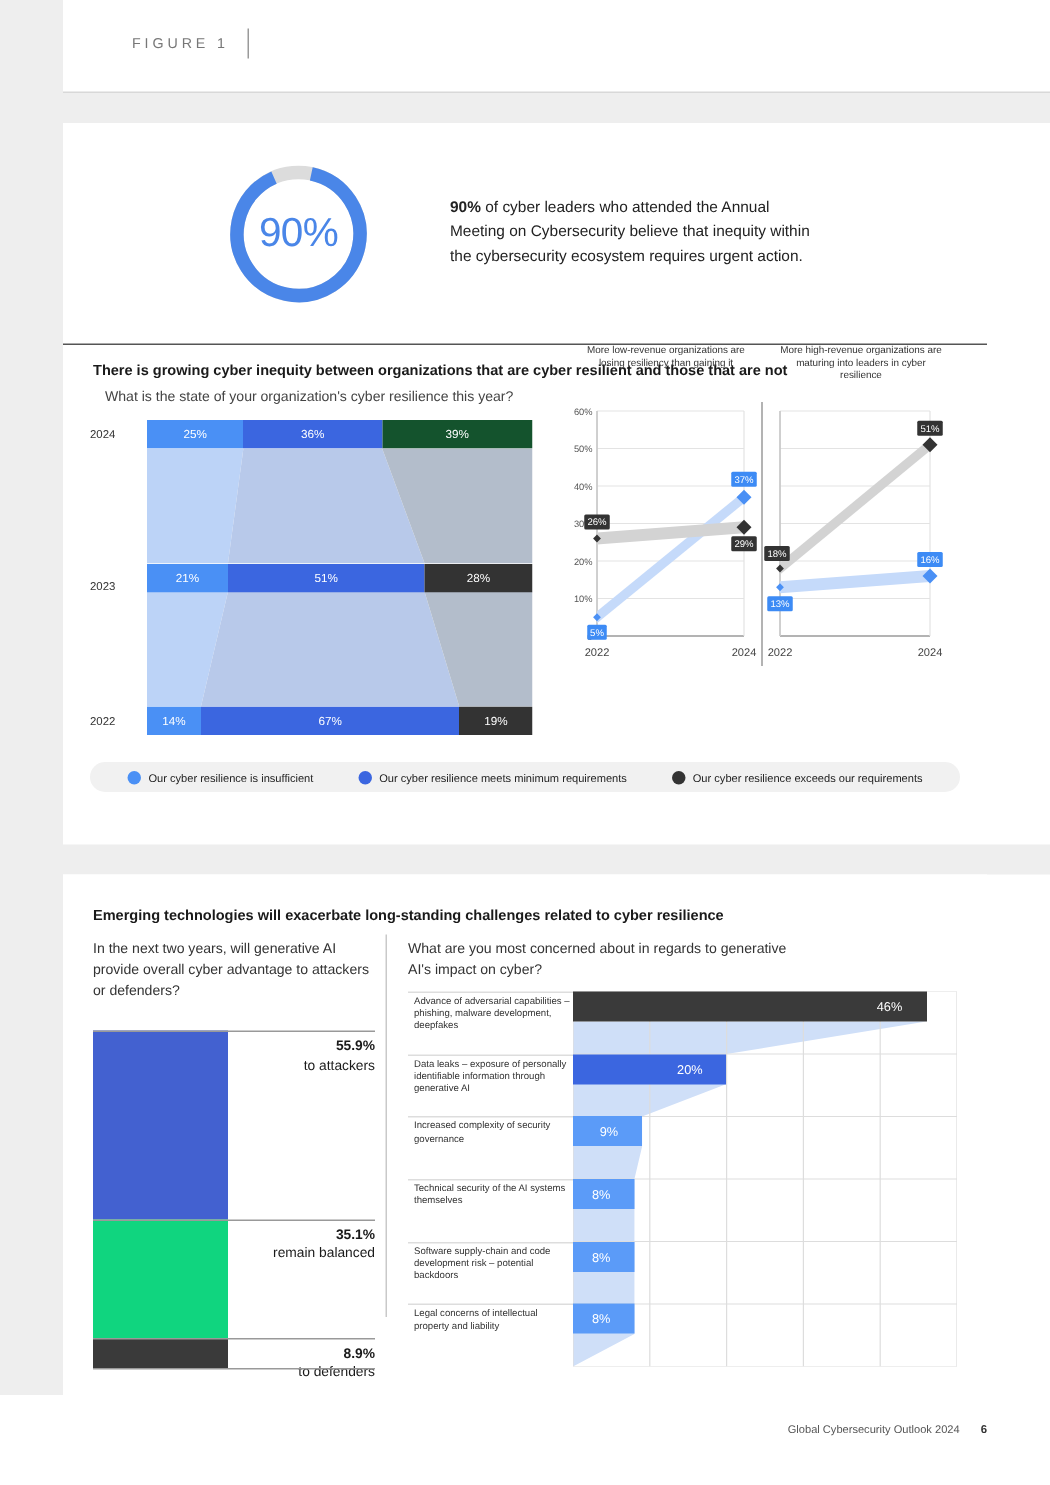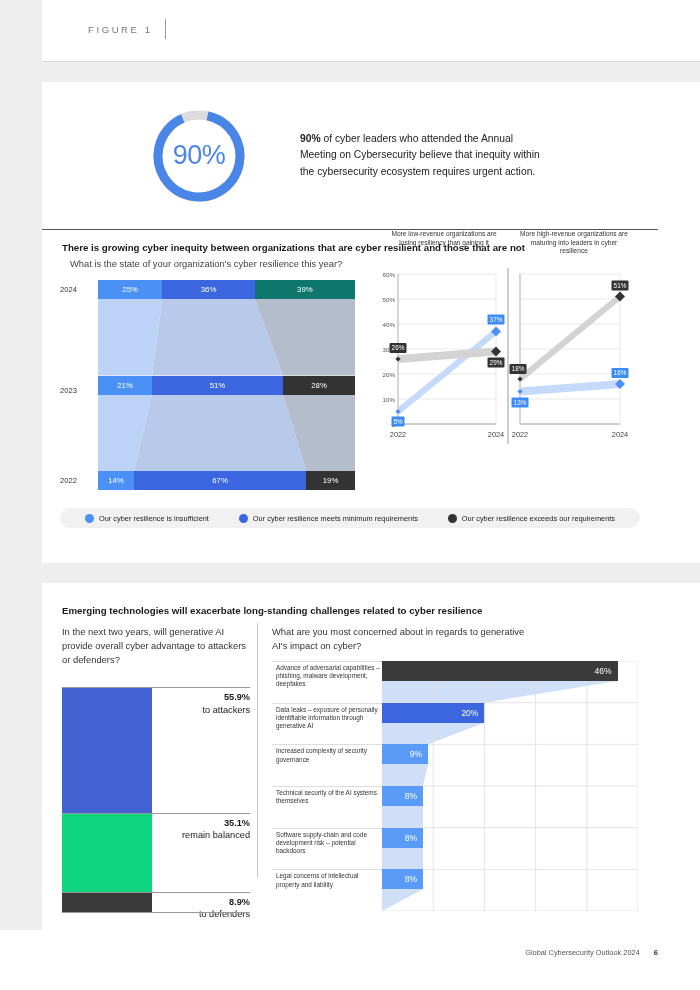--- a/index.html
+++ b/index.html
@@ -156,21 +156,21 @@
   .fn-labels { position: absolute; left: 0; top: 0; width: 110px; height: 250px; }
   .fn-lab {
     position: absolute; left: 4px; width: 106px;
     font-size: 6.4px; line-height: 8.2px; color: #333333;
   }
   .fn-plot { position: absolute; left: 110px; top: 0; width: 256px; height: 250px; }
   .fn-grid { position: absolute; left: 0; top: 0; }
   .fn-bar {
     position: absolute; left: 0; height: 20px;
     display: flex; align-items: center; justify-content: flex-end;
-    padding-right: 6px; font-size: 8.5px; color: #ffffff;
+    padding-right: 16px; font-size: 8.5px; color: #ffffff;
   }
 
   
   .footer {
     position: absolute; right: 42px; top: 948px;
     display: flex; align-items: center; gap: 14px;
   }
   .footer-text { font-size: 7.4px; color: #555555; }
   .footer-page { font-size: 7.6px; color: #333333; font-weight: bold; }
 </style>
@@ -226,21 +226,21 @@
               <path d="M 53.97 114.5 L 185.04 114.5 L 208.17000000000002 191 L 35.980000000000004 191 Z" fill="#b8c9ea"></path>
               <path d="M 185.04 114.5 L 257 114.5 L 257 191 L 208.17000000000002 191 Z" fill="#b3bdcb"></path>
             </svg>
           <div class="al-row" id="al-row-0" style="top: 0px;">
               <div class="al-seg" style="width: 64.25px; background: rgb(74, 144, 245);">
                 <span>25%</span>
               </div>
               <div class="al-seg" style="width: 92.52px; background: rgb(59, 102, 224);">
                 <span>36%</span>
               </div>
-              <div class="al-seg" style="width: 100.23px; background: #0f766e;">
+              <div class="al-seg" style="width: 100.23px; background: #14532d;">
                 <span>39%</span>
               </div>
             </div>
           <div class="al-row" id="al-row-1" style="top: 95.5px;">
               <div class="al-seg" style="width: 53.97px; background: rgb(74, 144, 245);">
                 <span>21%</span>
               </div>
               <div class="al-seg" style="width: 131.07px; background: rgb(59, 102, 224);">
                 <span>51%</span>
               </div>

